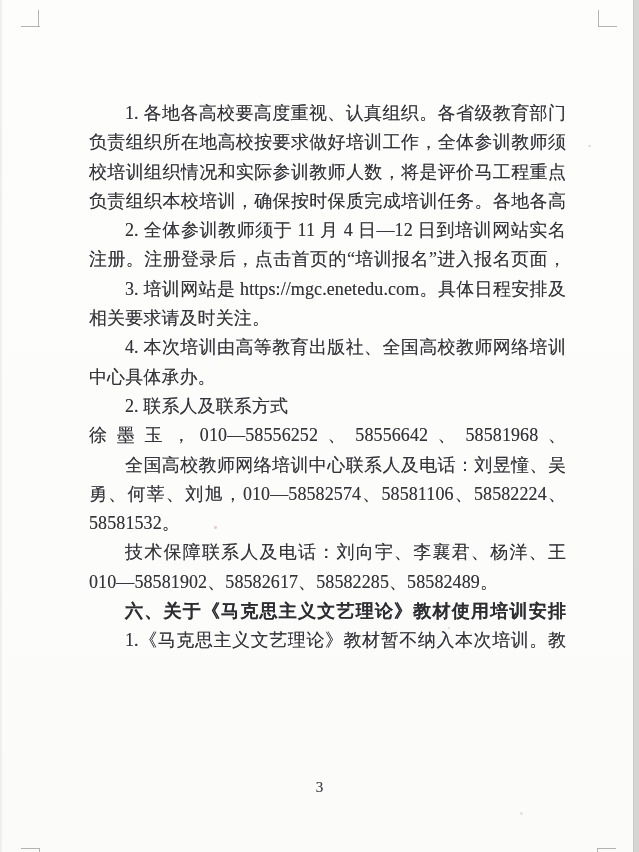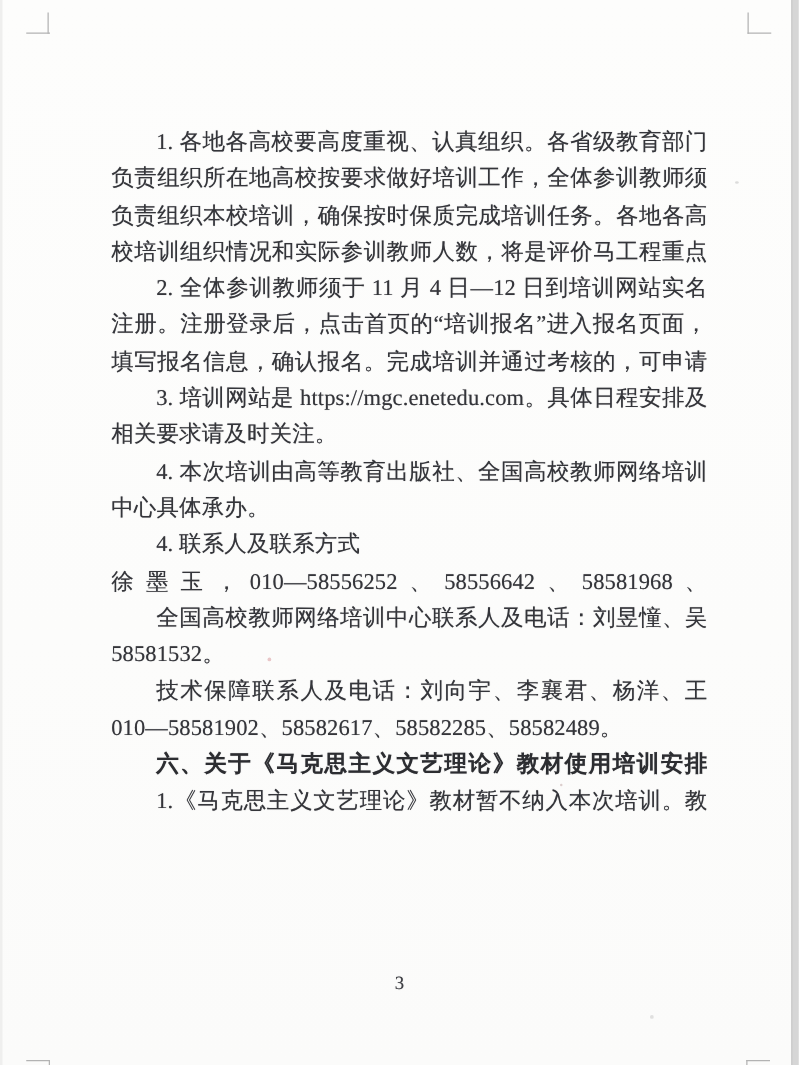--- a/index.html
+++ b/index.html
@@ -88,32 +88,32 @@
   </div>
 
   <div class="speck s1"></div>
   <div class="speck s2"></div>
   <div class="speck s3"></div>
   <div class="speck s4"></div>
 
   <div class="textblock">
     <div class="line i f">1. 各地各高校要高度重视、认真组织。各省级教育部门</div>
     <div class="line f">负责组织所在地高校按要求做好培训工作，全体参训教师须于</div>
+    <div class="line f">校培训组织情况和实际参训教师人数，将是评价马工程重点</div>
     <div class="line f">负责组织本校培训，确保按时保质完成培训任务。各地各高</div>
-    <div class="line f">校培训组织情况和实际参训教师人数，将是评价马工程重点</div>
     <div class="line i f">2. 全体参训教师须于 11 月 4 日—12 日到培训网站实名</div>
     <div class="line f">注册。注册登录后，点击首页的“培训报名”进入报名页面，</div>
-    <div class="line f">填写报名信息，确认报名。完成培训并通过考核的，可申请</div>
     <div class="line i f">3. 培训网站是 https://mgc.enetedu.com。具体日程安排及</div>
     <div class="line">相关要求请及时关注。</div>
     <div class="line i f">4. 本次培训由高等教育出版社、全国高校教师网络培训</div>
     <div class="line">中心具体承办。</div>
-    <div class="line i">4. 联系人及联系方式</div>
+    <div class="line i">2. 联系人及联系方式</div>
     <div class="line f">徐墨玉，010—58556252、58556642、58581968、66096592。</div>
     <div class="line i f">全国高校教师网络培训中心联系人及电话：刘昱憧、吴</div>
+    <div class="line f">勇、何莘、刘旭，010—58582574、58581106、58582224、</div>
     <div class="line">58581532。</div>
     <div class="line i f">技术保障联系人及电话：刘向宇、李襄君、杨洋、王嘉，</div>
     <div class="line">010—58581902、58582617、58582285、58582489。</div>
     <div class="line i f head">六、关于《马克思主义文艺理论》教材使用培训安排</div>
     <div class="line i f">1.《马克思主义文艺理论》教材暂不纳入本次培训。教</div>
   </div>
 
   <div class="pagenum">3</div>
 
 </div>

